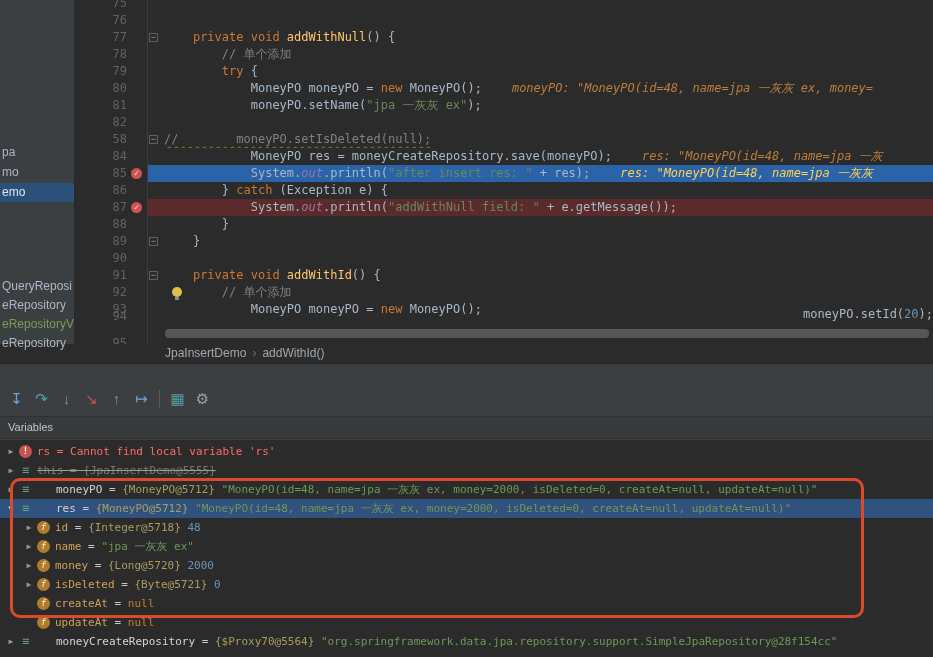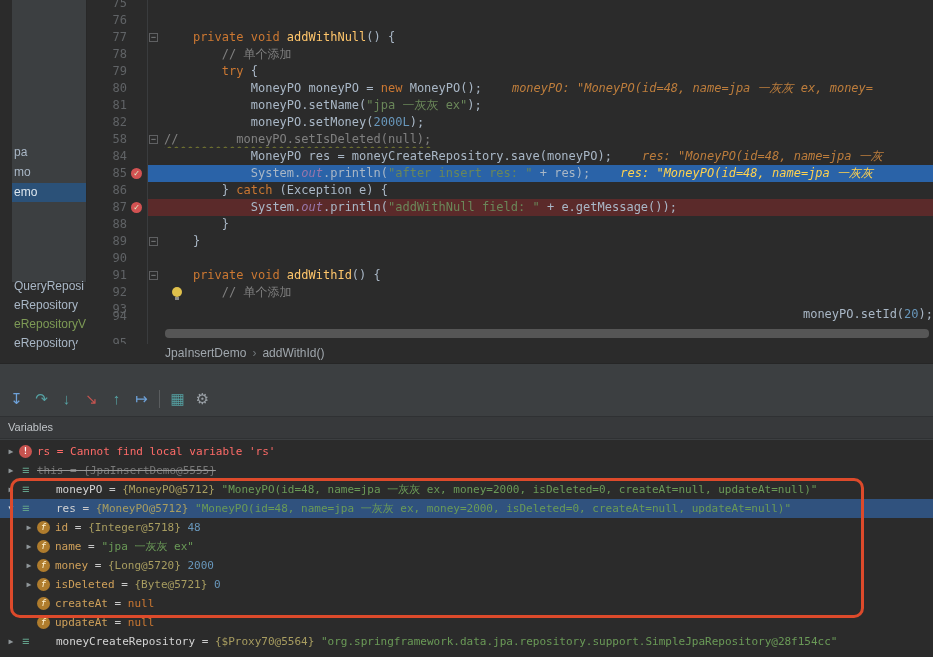--- a/index.html
+++ b/index.html
@@ -1,20 +1,20 @@
 <!DOCTYPE html>
 <html><head>
 <meta charset="utf-8">
 <style>
   *{margin:0;padding:0;box-sizing:border-box;}
   html,body{background:#1e1f22;}
   .screen{position:relative;width:933px;height:657px;overflow:hidden;background:#2b2b2b;font-family:"Liberation Sans","DejaVu Sans",sans-serif;}
 
   
-  .sidebar{position:absolute;left:12px;top:0;width:75px;height:282px;background:#3c3f41;border-right:1px solid #282828;z-index:2;}
+  .sidebar{position:absolute;left:0;top:0;width:75px;height:344px;background:#3c3f41;border-right:1px solid #282828;z-index:2;}
   .sb-item{position:absolute;left:0;width:100%;height:19px;line-height:19px;padding-left:2px;font-size:12px;color:#a9b7c6;white-space:nowrap;overflow:hidden;}
   .sb-item.sel{background:#2b5178;color:#dce6ee;}
   .sb-item.grn{color:#7d9a55;}
 
   
   .editor{position:absolute;left:75px;top:0;right:0;height:344px;background:#2b2b2b;overflow:hidden;}
   .gutter{position:absolute;left:0;top:0;width:73px;height:100%;border-right:1px solid #3a3c3e;}
   .gut-num{position:absolute;right:20px;height:17px;line-height:17px;font-family:"DejaVu Sans Mono",monospace;font-size:12px;color:#606366;}
   .bp-icon{position:absolute;left:56px;width:11px;height:11px;border-radius:50%;background:#d25252;color:#d9f0c8;font-size:8px;line-height:11px;text-align:center;z-index:3;}
   .fold{position:absolute;left:74px;width:9px;height:9px;border:1px solid #5f6062;background:#2b2b2b;color:#9da0a2;font-size:9px;line-height:6px;text-align:center;z-index:4;}
@@ -100,31 +100,31 @@
         <div class="gut-num" style="top: 335px;">95</div>
       </div>
     <div class="code-lines">
         <div class="cl" style="top: -5px;"></div>
         <div class="cl" style="top: 12px;"></div>
         <div class="cl" style="top: 29px;"><span>    </span><span class="c-kw">private void </span><span class="c-m">addWithNull</span><span class="c-pl">() {</span></div>
         <div class="cl" style="top: 46px;"><span>        </span><span class="c-cmt">// 单个添加</span></div>
         <div class="cl" style="top: 63px;"><span>        </span><span class="c-kw">try</span><span class="c-pl"> {</span></div>
         <div class="cl" style="top: 80px;"><span>            </span><span class="c-pl">MoneyPO moneyPO = </span><span class="c-kw">new</span><span class="c-pl"> MoneyPO();</span><span class="hint">moneyPO: "MoneyPO(id=48, name=jpa 一灰灰 ex, money=</span></div>
         <div class="cl" style="top: 97px;"><span>            </span><span class="c-pl">moneyPO.setName(</span><span class="c-str">"jpa 一灰灰 ex"</span><span class="c-pl">);</span></div>
-        <div class="cl" style="top: 114px;"><span>            </span><span class="c-pl">moneyPO.setMoney(</span><span class="c-num">2000L</span><span class="c-pl">);</span></div>
         <div class="cl" style="top: 131px;"><span class="c-cmtw">//        moneyPO.setIsDeleted(null);</span></div>
         <div class="cl" style="top: 148px;"><span>            </span><span class="c-pl">MoneyPO res = moneyCreateRepository.save(moneyPO);</span><span class="hint">res: "MoneyPO(id=48, name=jpa 一灰</span></div>
         <div class="cl hl-exec" style="top: 165px;"><span>            </span><span class="c-pl">System.</span><span class="c-fld">out</span><span class="c-pl">.println(</span><span class="c-str">"after insert res: "</span><span class="c-pl"> + res);</span><span class="hint bright">res: "MoneyPO(id=48, name=jpa 一灰灰</span></div>
         <div class="cl" style="top: 182px;"><span>        </span><span class="c-pl">} </span><span class="c-kw">catch</span><span class="c-pl"> (Exception e) {</span></div>
         <div class="cl hl-bp" style="top: 199px;"><span>            </span><span class="c-pl">System.</span><span class="c-fld">out</span><span class="c-pl">.println(</span><span class="c-str">"addWithNull field: "</span><span class="c-pl"> + e.getMessage());</span></div>
         <div class="cl" style="top: 216px;"><span>        </span><span class="c-pl">}</span></div>
         <div class="cl" style="top: 233px;"><span>    </span><span class="c-pl">}</span></div>
         <div class="cl" style="top: 250px;"></div>
         <div class="cl" style="top: 267px;"><span>    </span><span class="c-kw">private void </span><span class="c-m">addWithId</span><span class="c-pl">() {</span></div>
         <div class="cl" style="top: 284px;"><span>        </span><span class="c-cmt">// 单个添加</span></div>
+        <div class="cl" style="top: 301px;"><span>            </span><span class="c-pl">MoneyPO moneyPO = </span><span class="c-kw">new</span><span class="c-pl"> MoneyPO();</span></div>
         <div class="cl" style="top: 306px; text-align: right;"><span>            </span><span class="c-pl">moneyPO.setId(</span><span class="c-num">20</span><span class="c-pl">);</span></div>
         <div class="cl" style="top: 335px;"></div>
       </div>
     <div class="hscroll"></div>
   <div class="fold" style="top: 33px;">−</div>
       <div class="fold" style="top: 135px;">−</div>
       <div class="fold" style="top: 237px;">−</div>
       <div class="fold" style="top: 271px;">−</div>
       <div class="bulb" style="top: 287px;"></div>
     </div>

